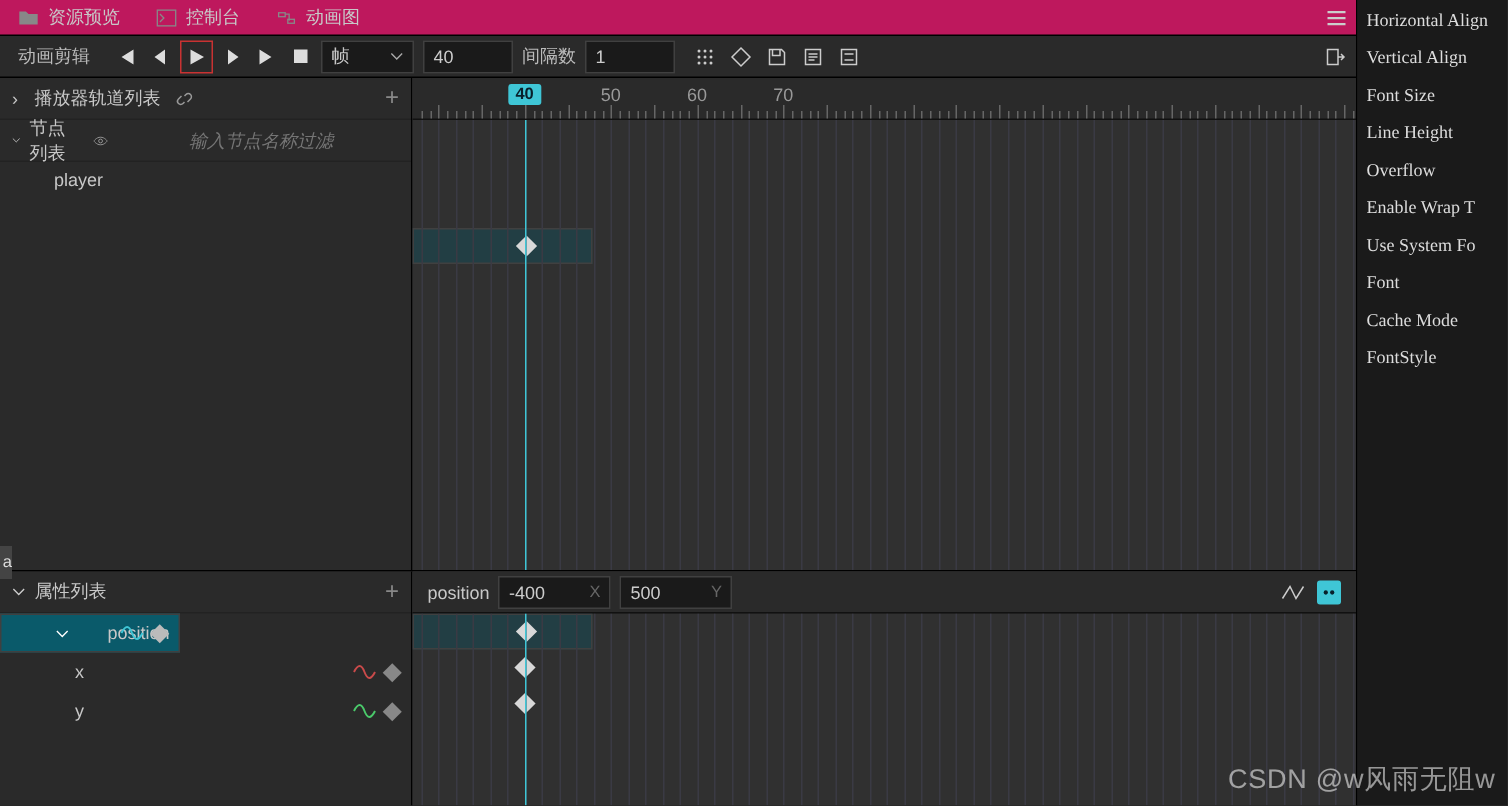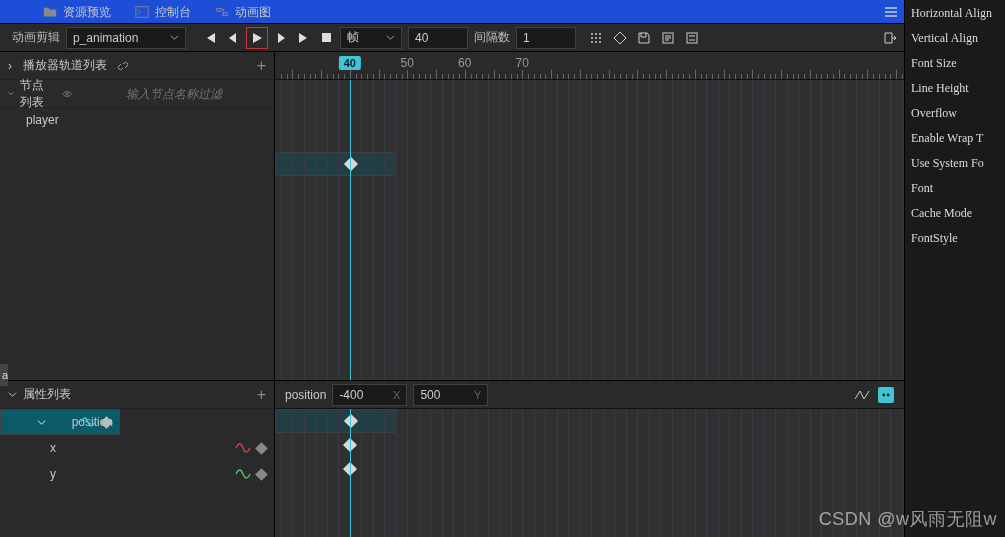--- a/index.html
+++ b/index.html
@@ -1,19 +1,19 @@
 <!DOCTYPE html>
 <html><head>
 <meta charset="utf-8">
 <style>
 * { margin:0; padding:0; box-sizing:border-box; font-family:"Segoe UI",Arial,sans-serif; font-size:12px; color:#c8c8c8; }
 body { background:#2a2a2a; width:1005px; height:537px; position:relative; overflow:hidden; }
 .app { display:flex; height:100%; }
 .main { flex:1; width:905px; display:flex; flex-direction:column; background:#2a2a2a; border-right:1px solid #000; }
-.tabs { height:24px; display:flex; background:#1d4ed8; border-bottom:1px solid #000; position:relative;padding-left:31px; }
+.tabs { height:24px; display:flex; background:#be185d; border-bottom:1px solid #000; align-items:center; position:relative; }
 .tab { display:flex; align-items:center; gap:6px; height:24px; padding:0 12px; cursor:pointer; color:#888; }
 .tab.active { color:#3fc6d6; }
 .tab svg { width:14px; height:14px; }
 .tabs-right { position:absolute; right:6px; top:0; height:24px; display:flex; align-items:center; }
 .menu-icon { cursor:pointer; }
 .toolbar { height:28px; display:flex; align-items:center; background:#2a2a2a; border-bottom:1px solid #000; padding:0 6px 0 12px; gap:6px; }
 .lbl { color:#bbb; }
 .sel { display:flex; align-items:center; justify-content:space-between; background:#1a1a1a; border:1px solid #404040; height:22px; padding:0 6px; width:120px; cursor:pointer; }
 .sel-s { width:62px; }
 .sel-xs { width:52px; }
@@ -26,21 +26,21 @@
 .tb-right { display:flex; gap:8px; align-items:center; margin-left:auto; }
 .content { display:flex; flex:1; }
 .content2 { display:flex; height:157px; border-top:1px solid #000;}
 .left-pane { width:275px; background:#2a2a2a; border-right:1px solid #000; display:flex; flex-direction:column; }
 .sec-hdr { height:28px; display:flex; align-items:center; padding:0 8px; gap:6px; border-bottom:1px solid #222; }
 .sec-hdr .plus { margin-left:auto; color:#888; font-size:16px; cursor:pointer; }
 .arrow { width:9px; display:inline-block; }
 .eye { color:#999; cursor:pointer; }
 .filter-inp { background:transparent; border:none; color:#888; font-style:italic; outline:none; width:140px;margin-left:48px; }
 .node-list { flex:1; overflow:auto; }
-.node { height:24px; display:flex; align-items:center; padding-left:26px; cursor:pointer; }
+.node { height:24px; display:flex; align-items:center; padding-left:36px; cursor:pointer; }
 .node.l1 { padding-left:38px; }
 .node.selected { background:#0a5a6a; color:#fff; }
 .prop-list { flex:1; }
 .prop-row { height:26px; display:flex; align-items:center; padding-left:36px; gap:6px; position:relative; cursor:pointer;}
 .prop-row .pr { position:absolute; right:8px; display:flex; gap:6px; align-items:center;}
 .prop-row.sel { background:#0a5a6a; color:#fff; }
 .prop-row.sel .pr svg path.wave { stroke:#3fc6d6; }
 .prop-row.ch { padding-left:50px; }
 .diamond { width:9px; height:9px; background:#888; transform:rotate(45deg); }
 .diamond.light { background:#bbb; }
@@ -97,26 +97,20 @@
       </div>
       <div class="tabs-right">
         <svg class="menu-icon" width="14" height="14" viewBox="0 0 14 14">
             <path stroke="#ccc" stroke-width="1.5" d="M1 3h12M1 7h12M1 11h12"></path>
           </svg>
       </div>
     </div>
 
     <div class="toolbar">
       <span class="lbl">动画剪辑</span>
-      <div class="sel">
-        <span>p_animation</span>
-        <svg class="chev" width="9" height="9" viewBox="0 0 10 10">
-            <path d="M1 3l4 4 4-4" fill="none" stroke="#aaa"></path>
-          </svg>
-      </div>
 
       <div class="play-btns">
         <div class="ic-btn">
             <svg width="14" height="14" viewBox="0 0 14 14">
               <path fill="#ddd" d="M2 2v10M12 2L4 7l8 5z"></path>
             </svg>
           </div>
         <div class="ic-btn">
             <svg width="12" height="12" viewBox="0 0 12 12">
               <path fill="#ddd" d="M10 1L3 6l7 5z"></path>

